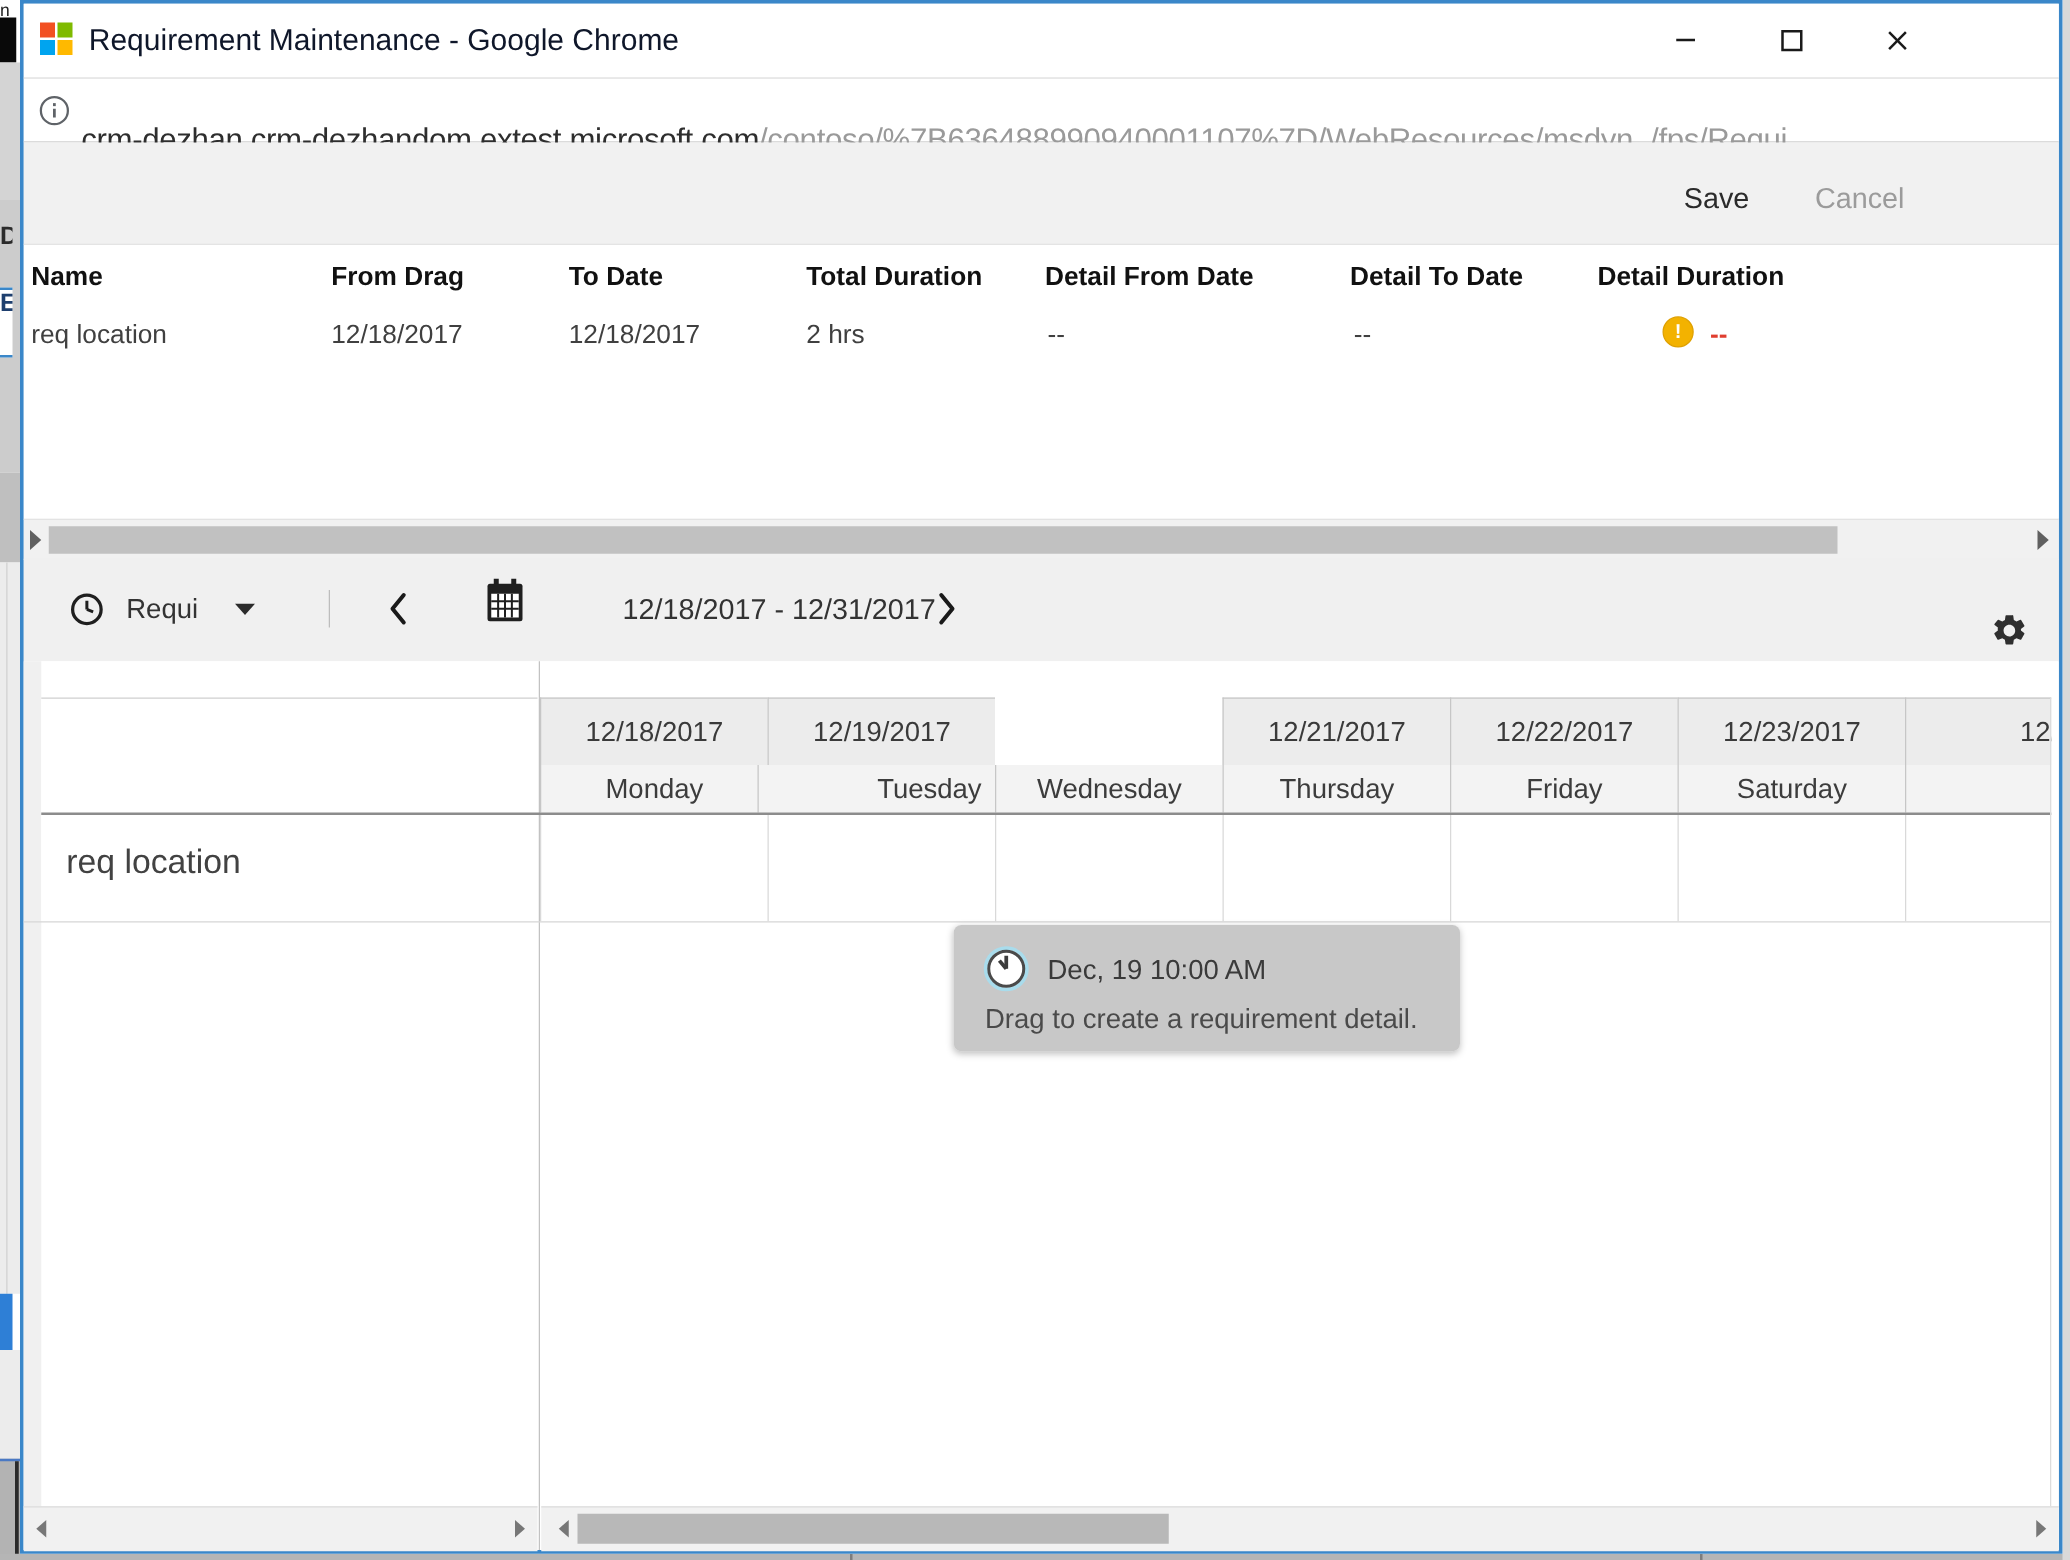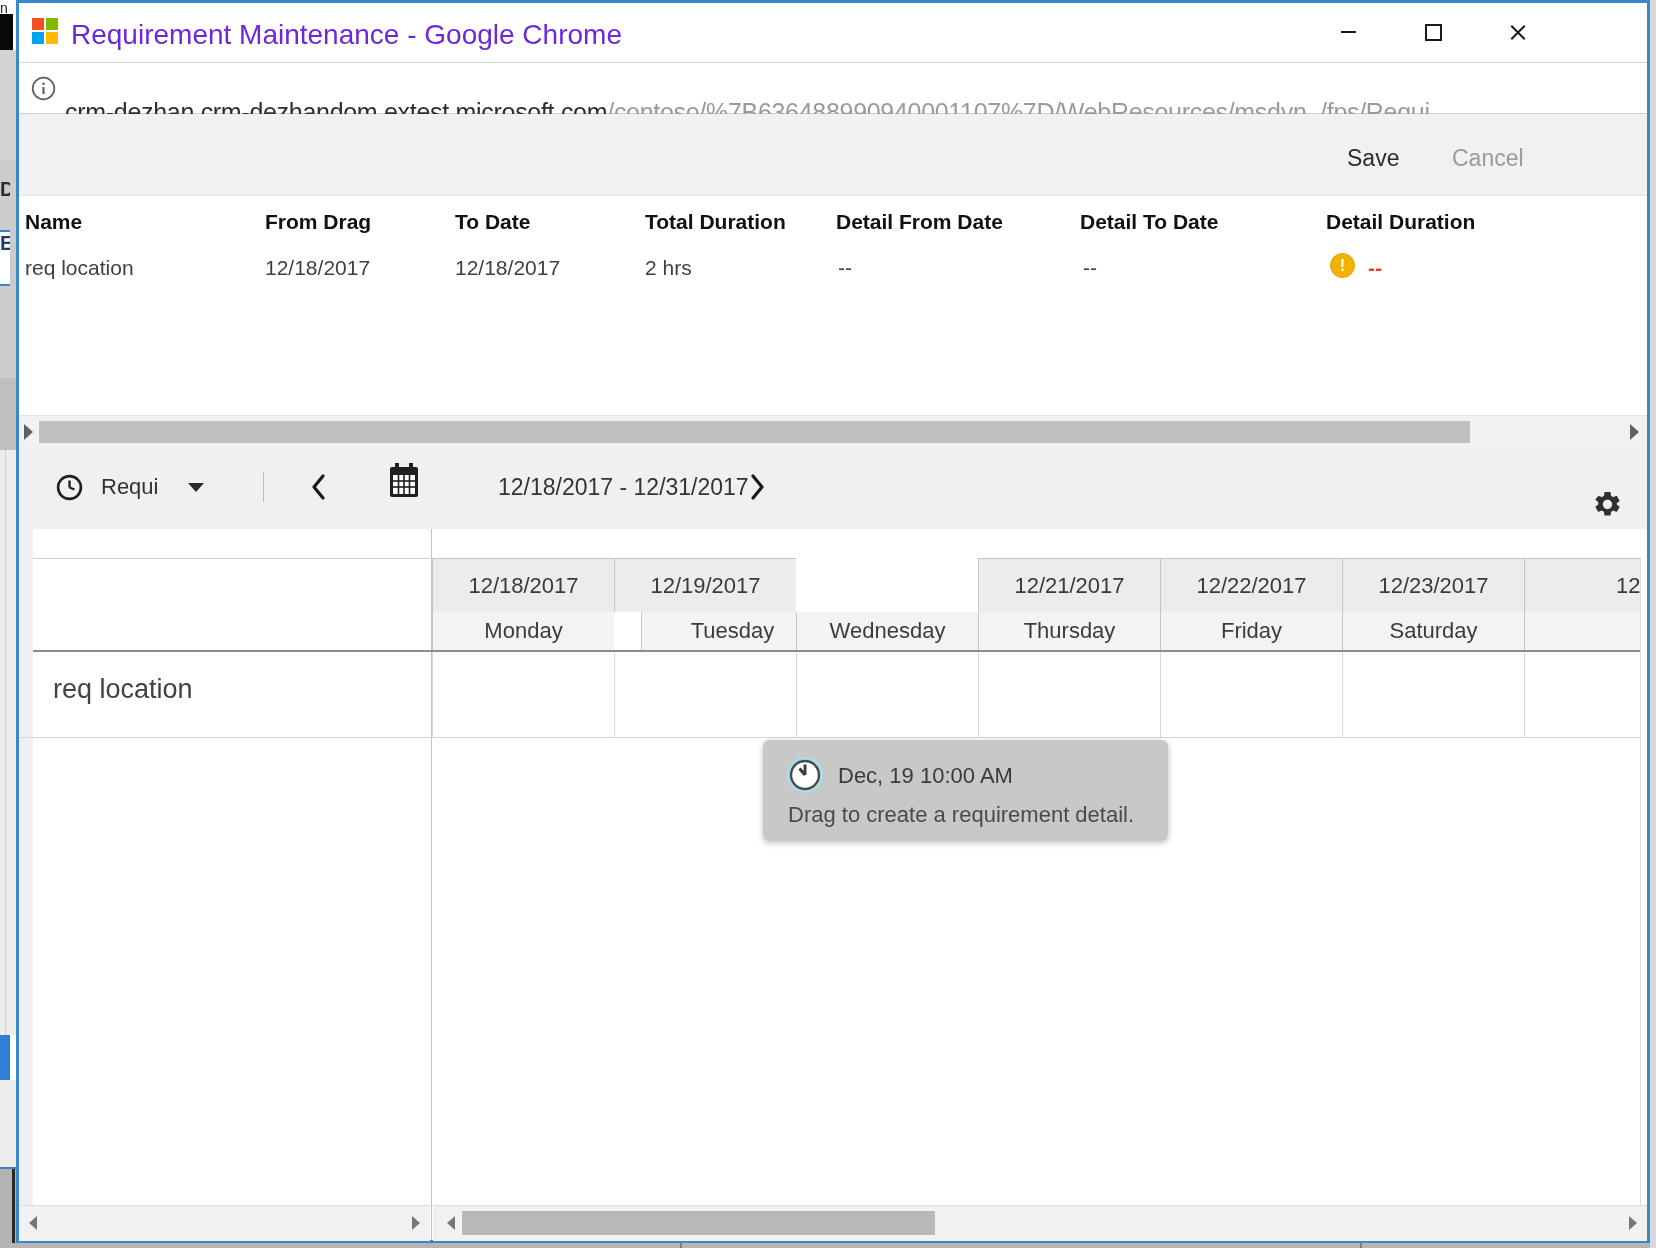--- a/index.html
+++ b/index.html
@@ -8,21 +8,21 @@
   
   .bg-strip{position:absolute;left:0;}
   
   #win{position:absolute;left:16px;top:0;width:1628px;height:1237px;
        border:3px solid #3a87c9;background:#fff;}
   
   #titlebar{position:absolute;left:0;top:0;width:100%;height:59px;background:#fff;border-bottom:1px solid #d6d6d6;}
   .mslogo{position:absolute;left:13px;top:15px;width:26px;height:26px;display:grid;
           grid-template-columns:12px 12px;grid-template-rows:12px 12px;gap:2px;}
   .mslogo div{width:12px;height:12px;}
-  #win-title{position:absolute;left:52px;top:16px;font-size:28px;color:#6d28d9;white-space:nowrap;}
+  #win-title{position:absolute;left:52px;top:16px;font-size:24px;color:#0f172a;white-space:nowrap;}
   .winbtn{position:absolute;top:14px;width:34px;height:30px;display:flex;align-items:center;justify-content:center;cursor:default;}
   .min-glyph{width:15px;height:0;border-top:2px solid #1a1a1a;}
   .max-glyph{width:13px;height:13px;border:2px solid #1a1a1a;}
   .close-glyph{position:relative;width:16px;height:16px;}
   .close-glyph:before,.close-glyph:after{content:"";position:absolute;left:7px;top:-1px;width:2px;height:19px;background:#1a1a1a;}
   .close-glyph:before{transform:rotate(45deg);}
   .close-glyph:after{transform:rotate(-45deg);}
   
   #urlbar{position:absolute;left:0;top:60px;width:100%;height:50px;background:#fff;border-bottom:1px solid #cfcfcf;}
   #url-text{position:absolute;left:46px;top:11px;font-size:25px;white-space:nowrap;letter-spacing:-0.3px;margin-top:24px;}
@@ -129,21 +129,21 @@
     <div class="cmd-btn" style="left:1433px;color:#9b9b9b;">Cancel</div>
   </div>
 
   <div id="reqtable">
     <div class="th" style="left:6px;">Name</div>
     <div class="th" style="left:246px;">From Drag</div>
     <div class="th" style="left:436px;">To Date</div>
     <div class="th" style="left:626px;">Total Duration</div>
     <div class="th" style="left:817px;">Detail From Date</div>
     <div class="th" style="left:1061px;">Detail To Date</div>
-    <div class="th" style="left:1307px;text-align:center;">Detail Duration</div>
+    <div class="th" style="left:1259px;text-align:center;">Detail Duration</div>
 
     <div class="td" style="left:6px;">req location</div>
     <div class="td" style="left:246px;">12/18/2017</div>
     <div class="td" style="left:436px;">12/18/2017</div>
     <div class="td" style="left:626px;">2 hrs</div>
     <div class="td" style="left:819px;">--</div>
     <div class="td" style="left:1064px;">--</div>
     <div class="warn-badge">!</div>
     <div class="td" style="left:1349px;color:#e03e2f;font-weight:bold;">--</div>
   </div>
@@ -214,21 +214,21 @@
     <div class="hdr-cell" style="left:413px;width:181px;">12/18/2017</div>
     <div class="hdr-cell" style="left:595px;width:181px;">12/19/2017</div>
     <div class="hdr-cell" style="left:959px;width:181px;">12/21/2017</div>
     <div class="hdr-cell" style="left:1141px;width:181px;">12/22/2017</div>
     <div class="hdr-cell" style="left:1323px;width:181px;">12/23/2017</div>
     <div class="hdr-cell" style="left:1505px;width:116px;justify-content:flex-start;">
       <span style="position:absolute;left:91px;white-space:nowrap;">12/24/2017</span>
     </div>
 
     <div class="day-cell" style="left:413px;width:181px;">Monday</div>
-    <div class="day-cell" style="left:622px;width:181px;">Tuesday</div>
+    <div class="day-cell" style="left:587px;width:181px;padding-left:46px;">Tuesday</div>
     <div class="day-cell" style="left:777px;width:181px;">Wednesday</div>
     <div class="day-cell" style="left:959px;width:181px;">Thursday</div>
     <div class="day-cell" style="left:1141px;width:181px;">Friday</div>
     <div class="day-cell" style="left:1323px;width:181px;">Saturday</div>
     <div class="day-cell" style="left:1505px;width:116px;"></div>
 
     <div id="hdr-bottom-line"></div>
 
     <div class="grid-cell" style="left:413px;width:181px;"></div>
     <div class="grid-cell" style="left:595px;width:181px;"></div>

